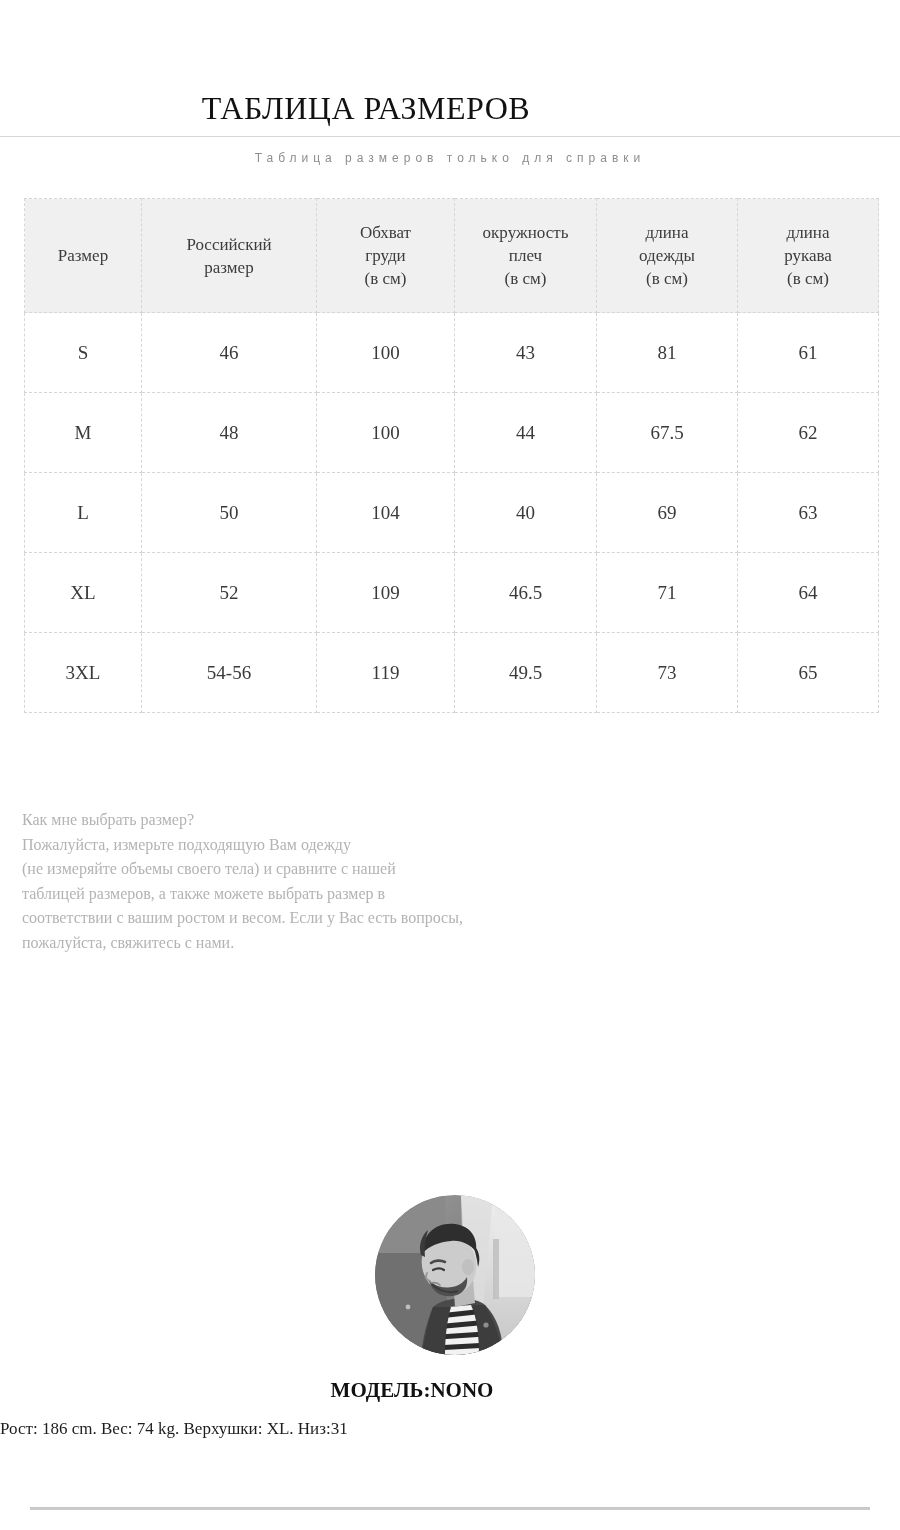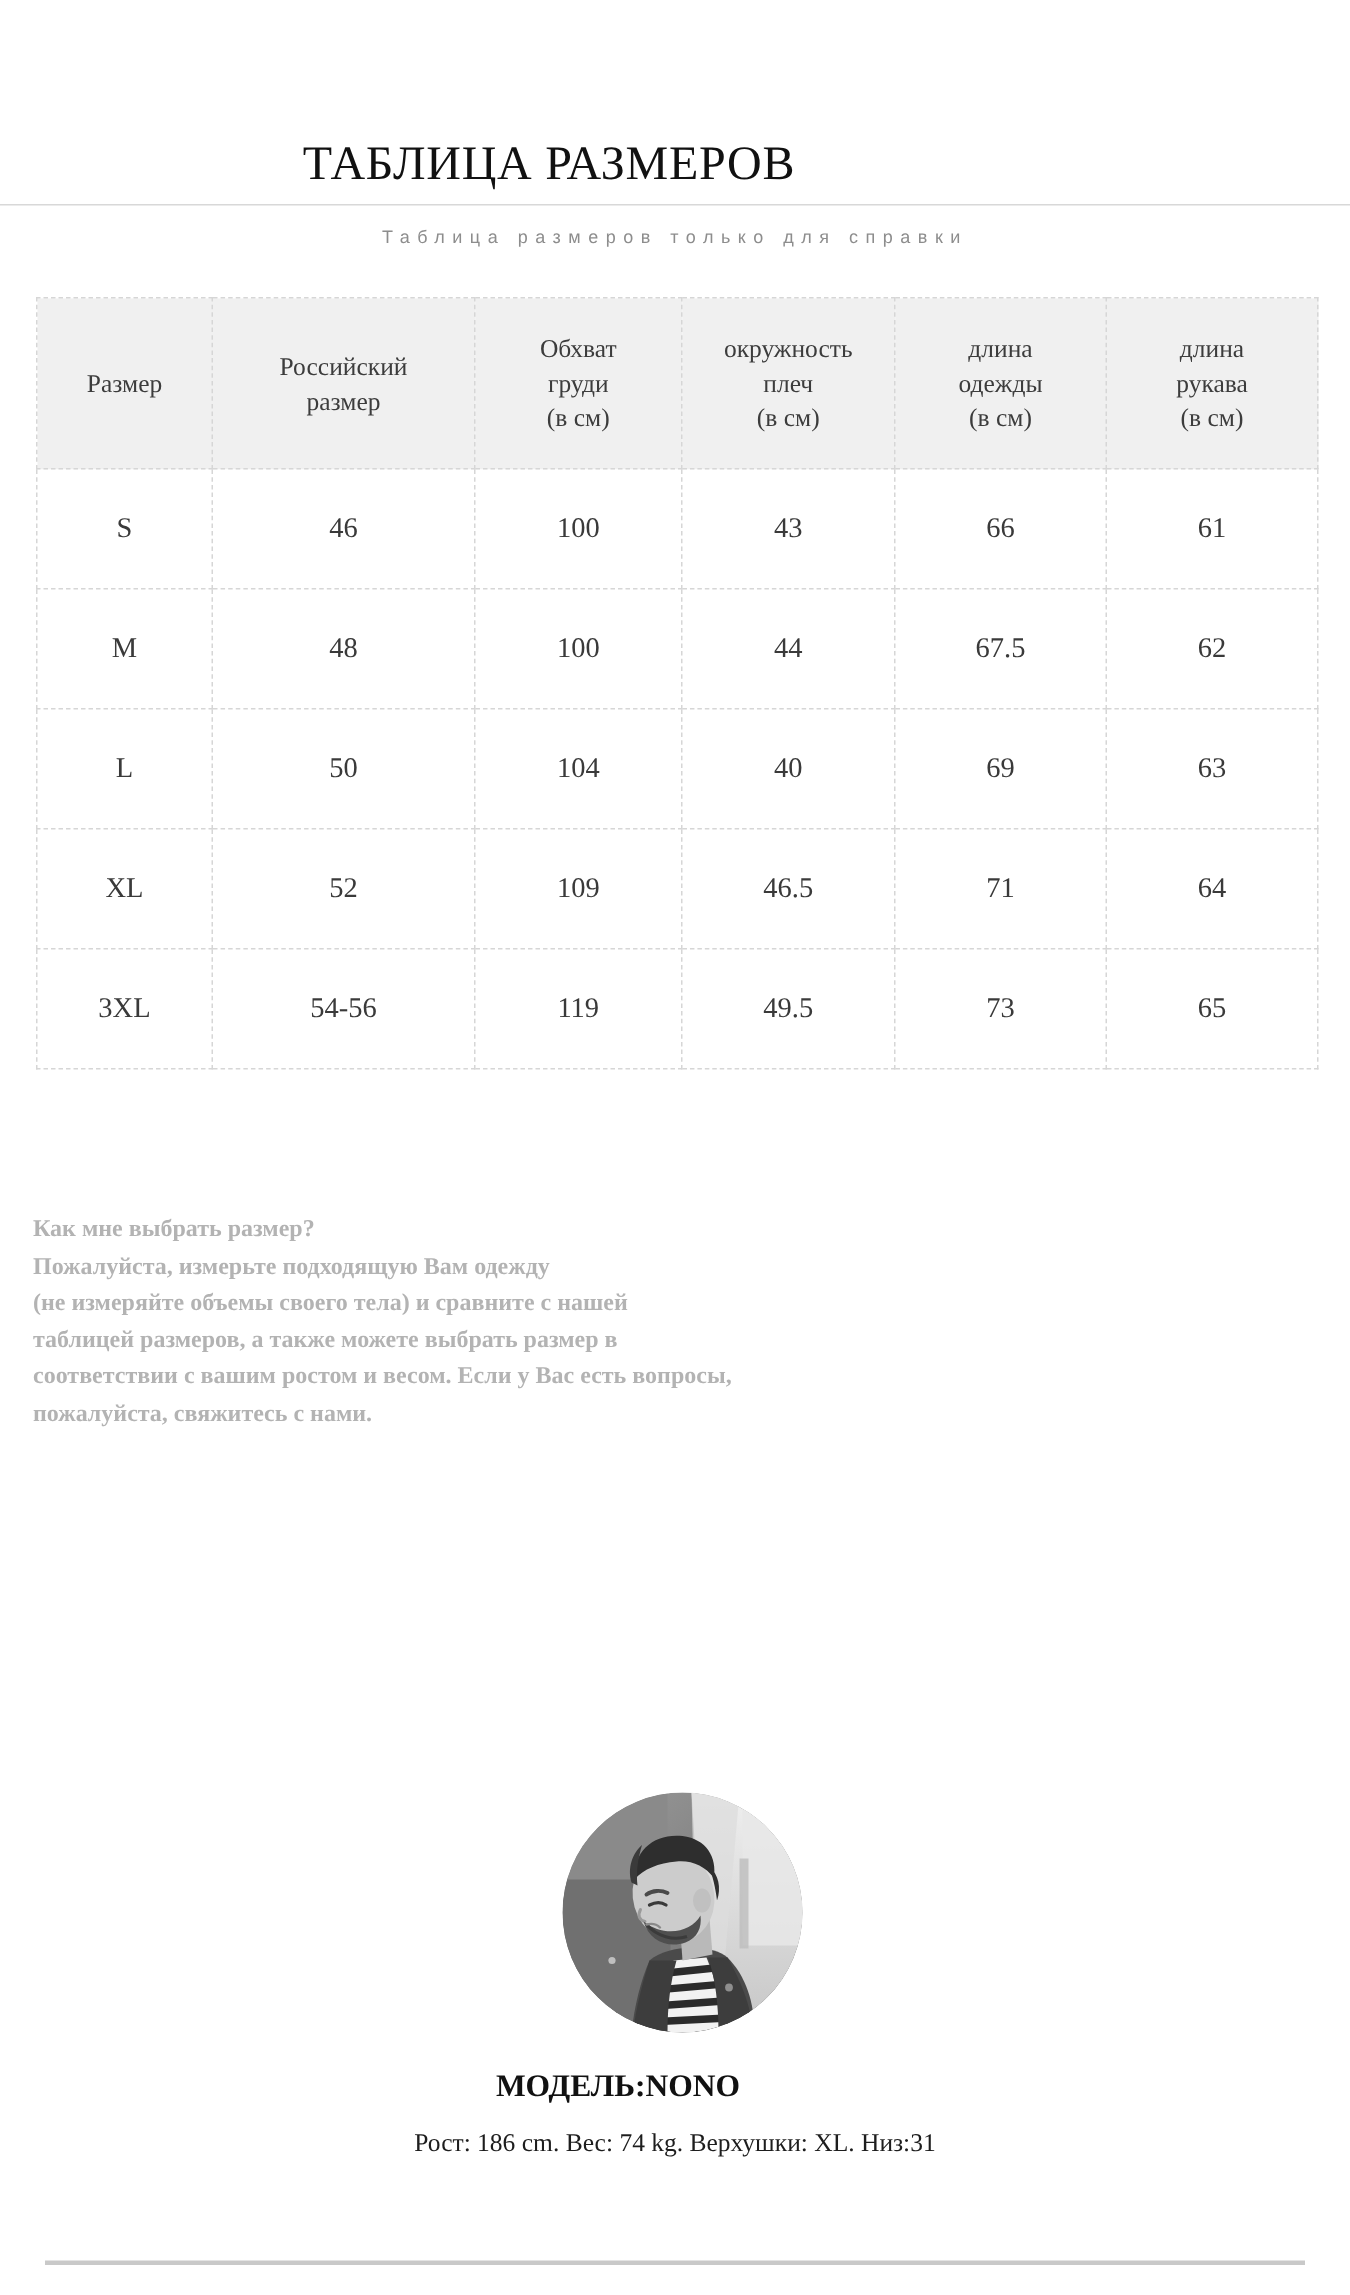--- a/index.html
+++ b/index.html
@@ -101,21 +101,21 @@
   .instructions {
     position: absolute;
     top: 808px;
     left: 22px;
     width: 620px;
     font-size: 16px;
     line-height: 24.5px;
     color: #b3b3b3;
     font-family: "Liberation Serif", "DejaVu Serif", serif;
   }
-  .instructions .ln { display: block; white-space: nowrap; font-weight: bold; }
+  .instructions .ln { display: block; white-space: nowrap; }
 
   
   .model-photo {
     position: absolute;
     top: 1195px;
     left: 375px;
     width: 160px;
     height: 160px;
     border-radius: 50%;
     overflow: hidden;
@@ -133,21 +133,21 @@
     font-weight: bold;
     color: #111111;
     line-height: 28px;
     font-family: "Liberation Serif", "DejaVu Serif", serif;
   }
   .model-stats {
     position: absolute;
     top: 1417px;
     left: 0;
     width: 900px;
-    text-align: center;
+    text-align: left;
     font-size: 17px;
     color: #1d1d1d;
     line-height: 24px;
     font-family: "Liberation Serif", "DejaVu Serif", serif;
   }
 
   .bottom-rule {
     position: absolute;
     top: 1507px;
     left: 30px;
@@ -203,21 +203,21 @@
           <span class="hdr-line">(в см)</span>
         </th>
       </tr>
     </thead>
     <tbody>
       <tr>
         <td>S</td>
         <td>46</td>
         <td>100</td>
         <td>43</td>
-        <td>66</td>
+        <td>81</td>
         <td>61</td>
       </tr>
       <tr>
         <td>M</td>
         <td>48</td>
         <td>100</td>
         <td>44</td>
         <td>67.5</td>
         <td>62</td>
       </tr>

